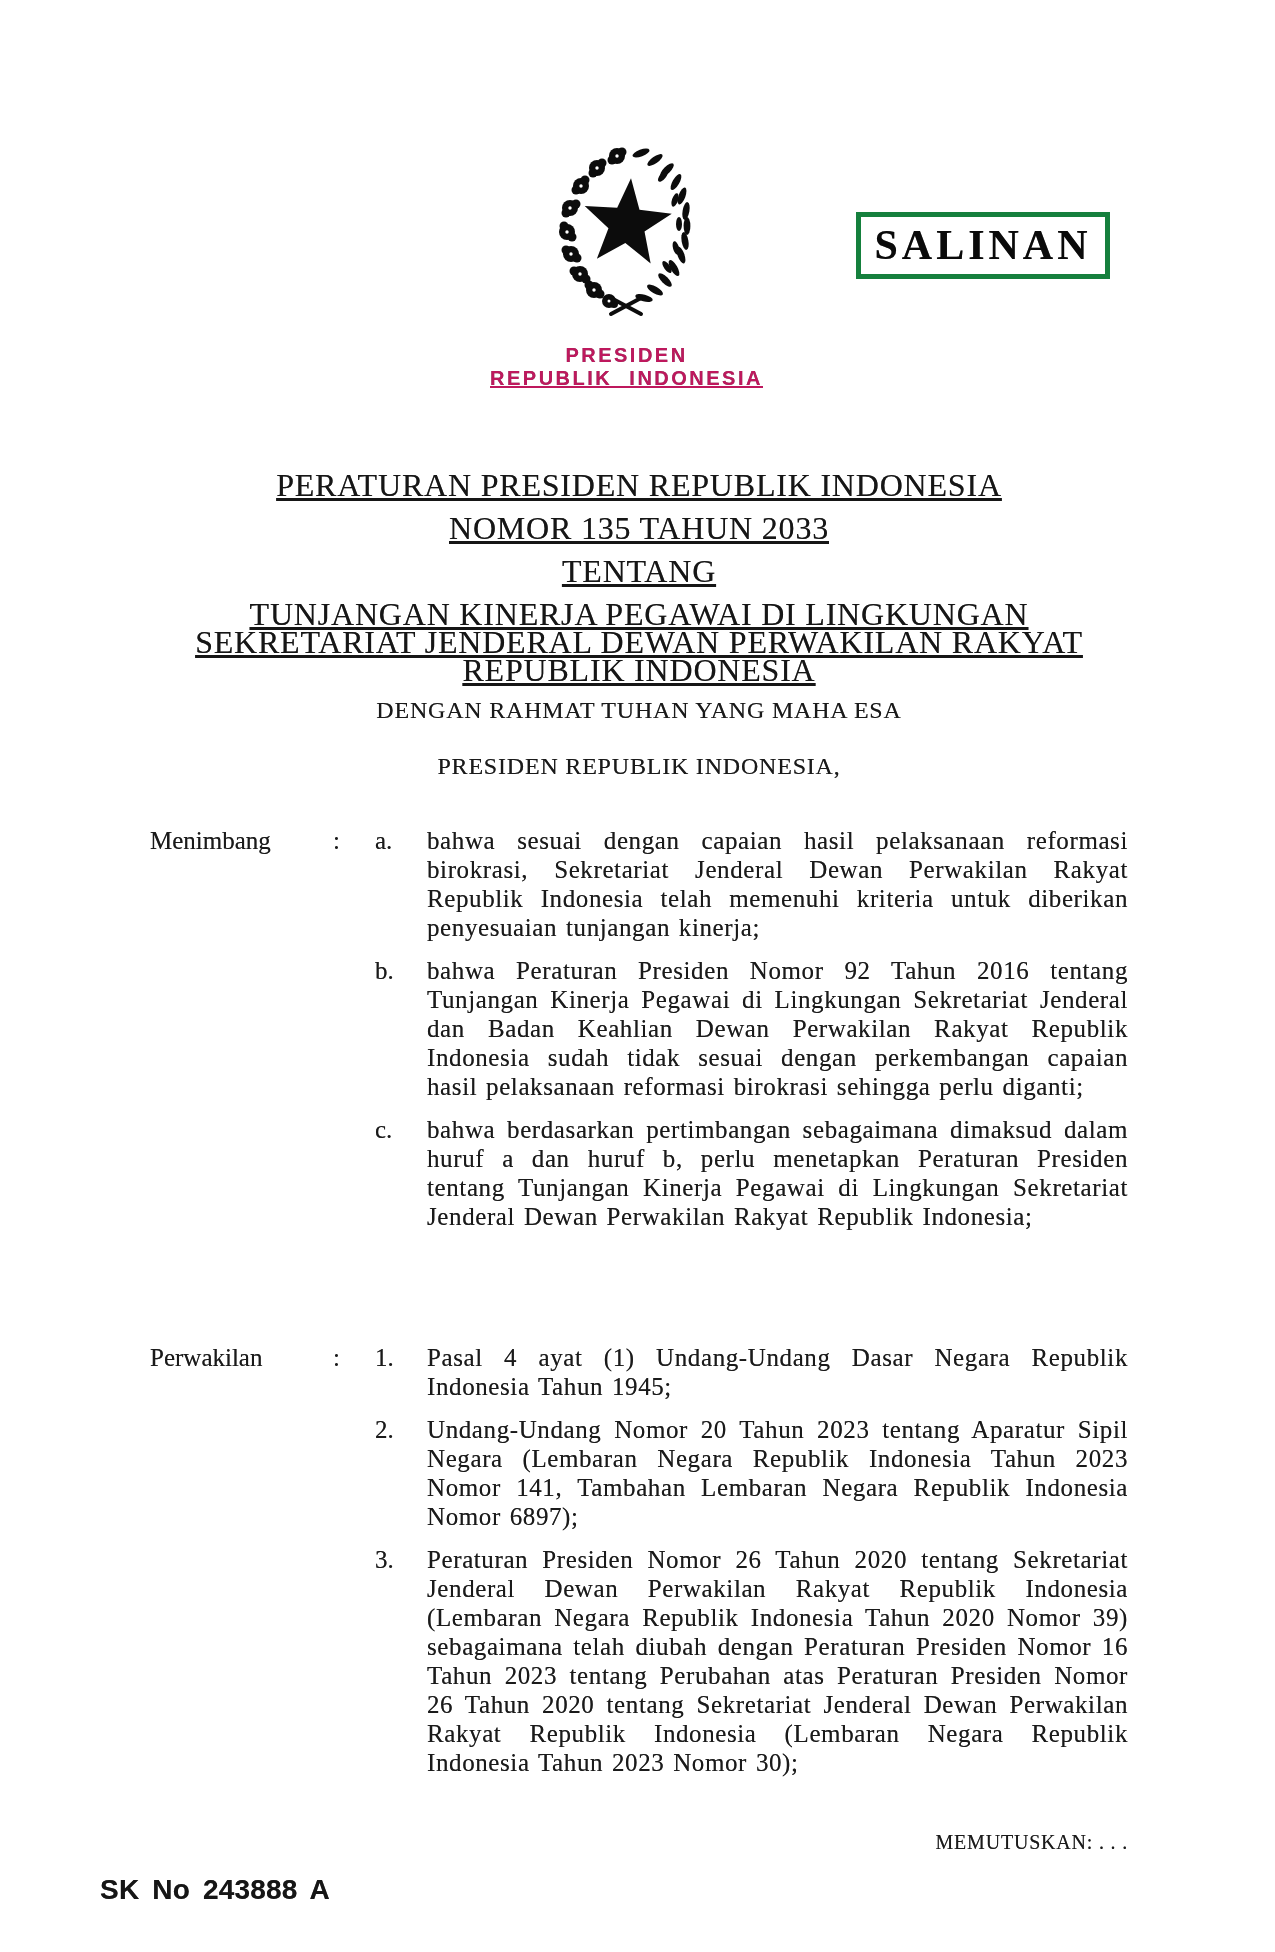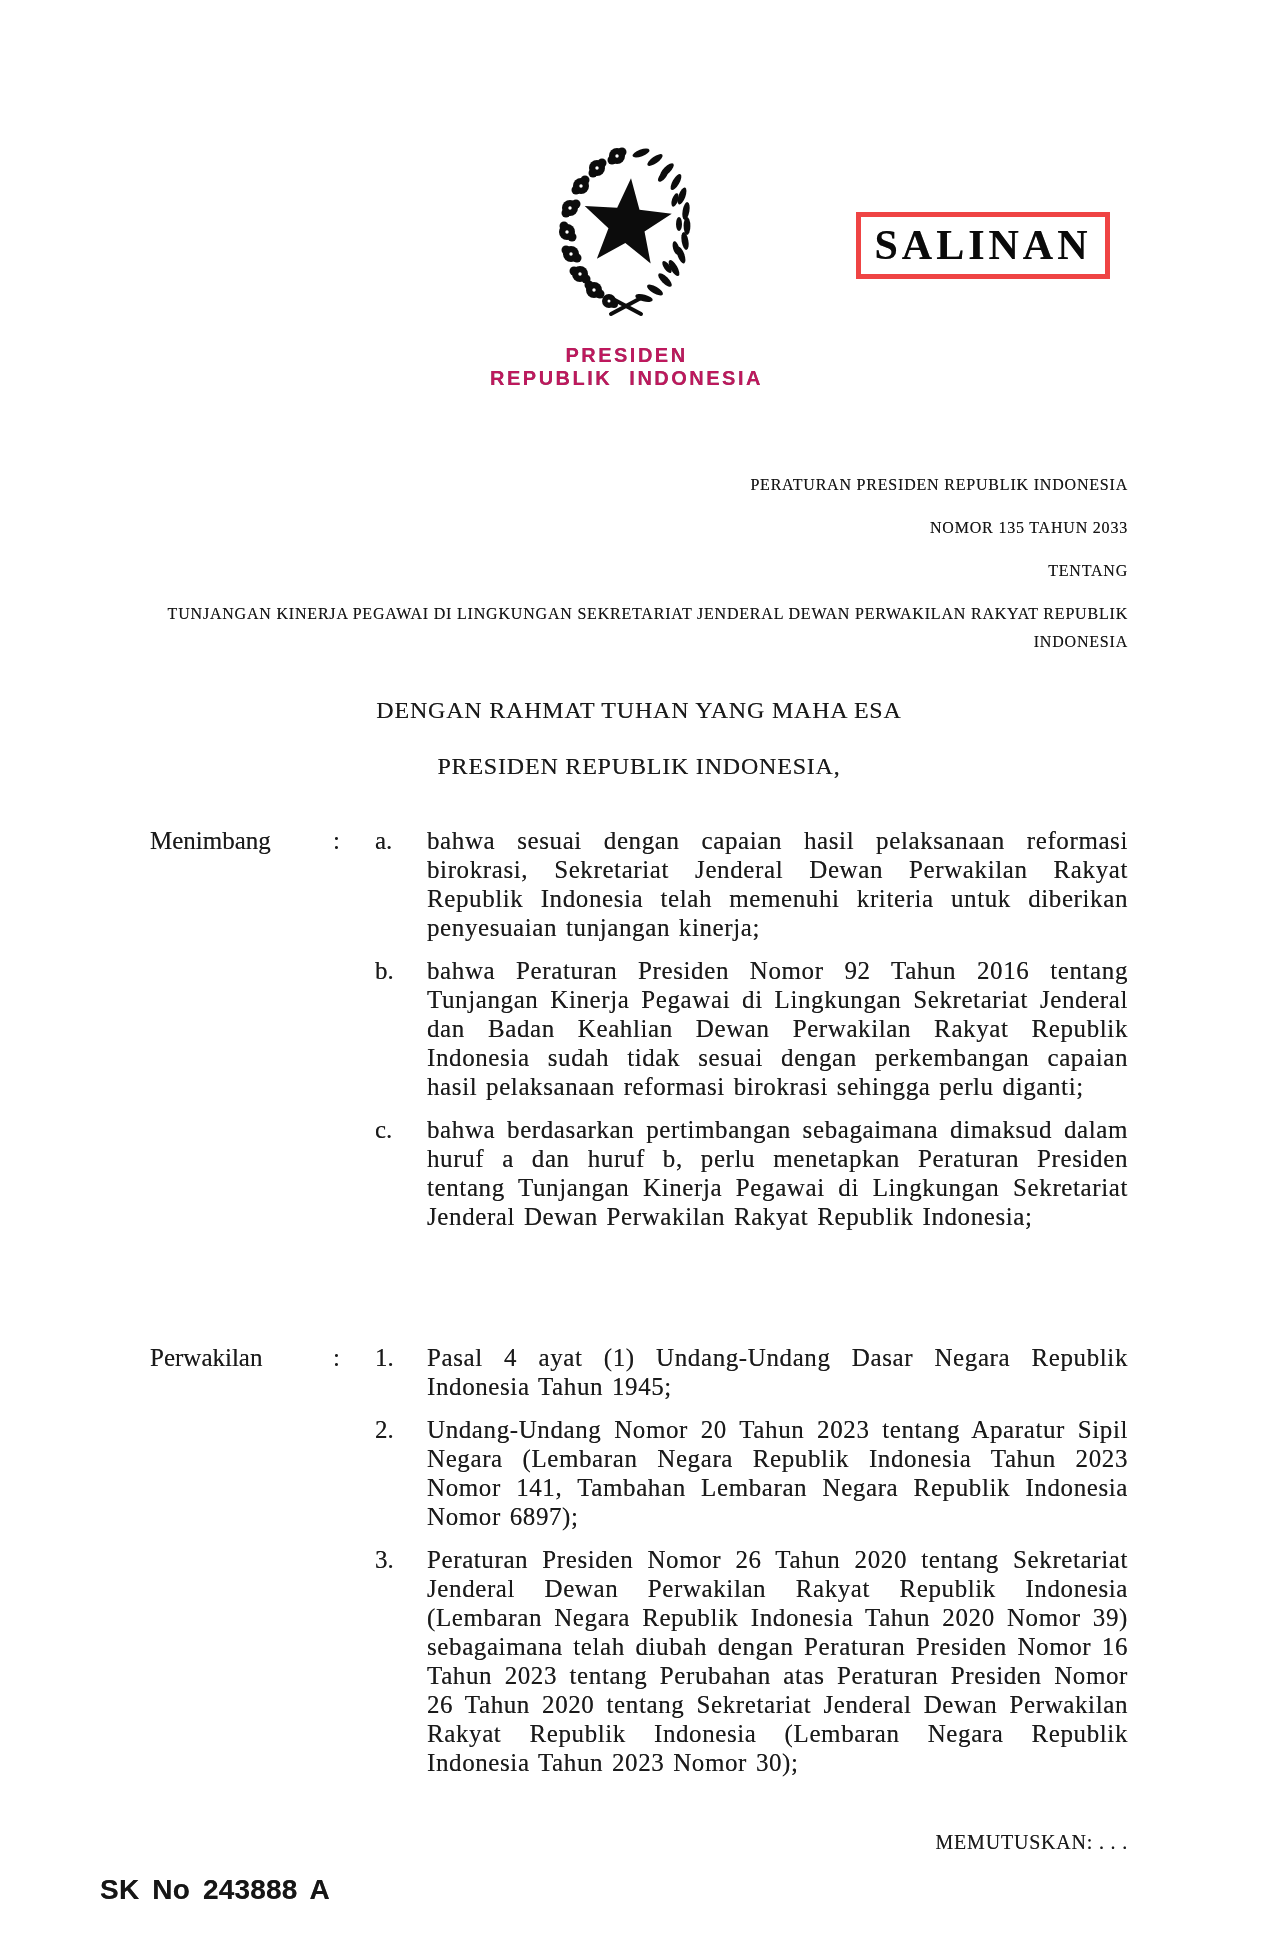--- a/index.html
+++ b/index.html
@@ -18,33 +18,33 @@
     position:absolute;top:140px;left:0;width:1253px;
     text-align:center;
   }
   .emblem{display:block;margin:0 auto;}
   .lh-line{
     font-family:"Liberation Sans", sans-serif;
     font-weight:700;font-size:20px;line-height:23px;
     letter-spacing:2.5px;color:#be185d;
   }
   .lh-line.first{margin-top:24px;}
-  .lh-line.second{word-spacing:9px;}
+  .lh-line.second{word-spacing:9px;text-decoration:underline;}
   
   .stamp{
     position:absolute;left:856px;top:212px;
     width:244px;height:57px;
-    border:5px solid #ef4444;
+    border:5px solid #15803d;
     font-weight:700;font-size:42px;line-height:57px;
     text-align:center;letter-spacing:4px;color:#0a0a0a;
   }
   
   .title-block{
     position:absolute;top:473px;left:150px;width:978px;
-    text-align:right;font-size:16px;letter-spacing:.8px;color:#161616;
+    text-align:center;font-size:32px;letter-spacing:.8px;color:#161616;text-decoration:underline;
   }
   .t-line{line-height:24px;}
   .t-line.t2{margin-top:19px;}
   .t-line.t3{margin-top:19px;}
   .t-subject{margin-top:17px;line-height:28px;}
   
   .grace,.authority{
     position:absolute;left:150px;width:978px;
     text-align:center;font-size:24px;letter-spacing:.8px;line-height:24px;
   }

